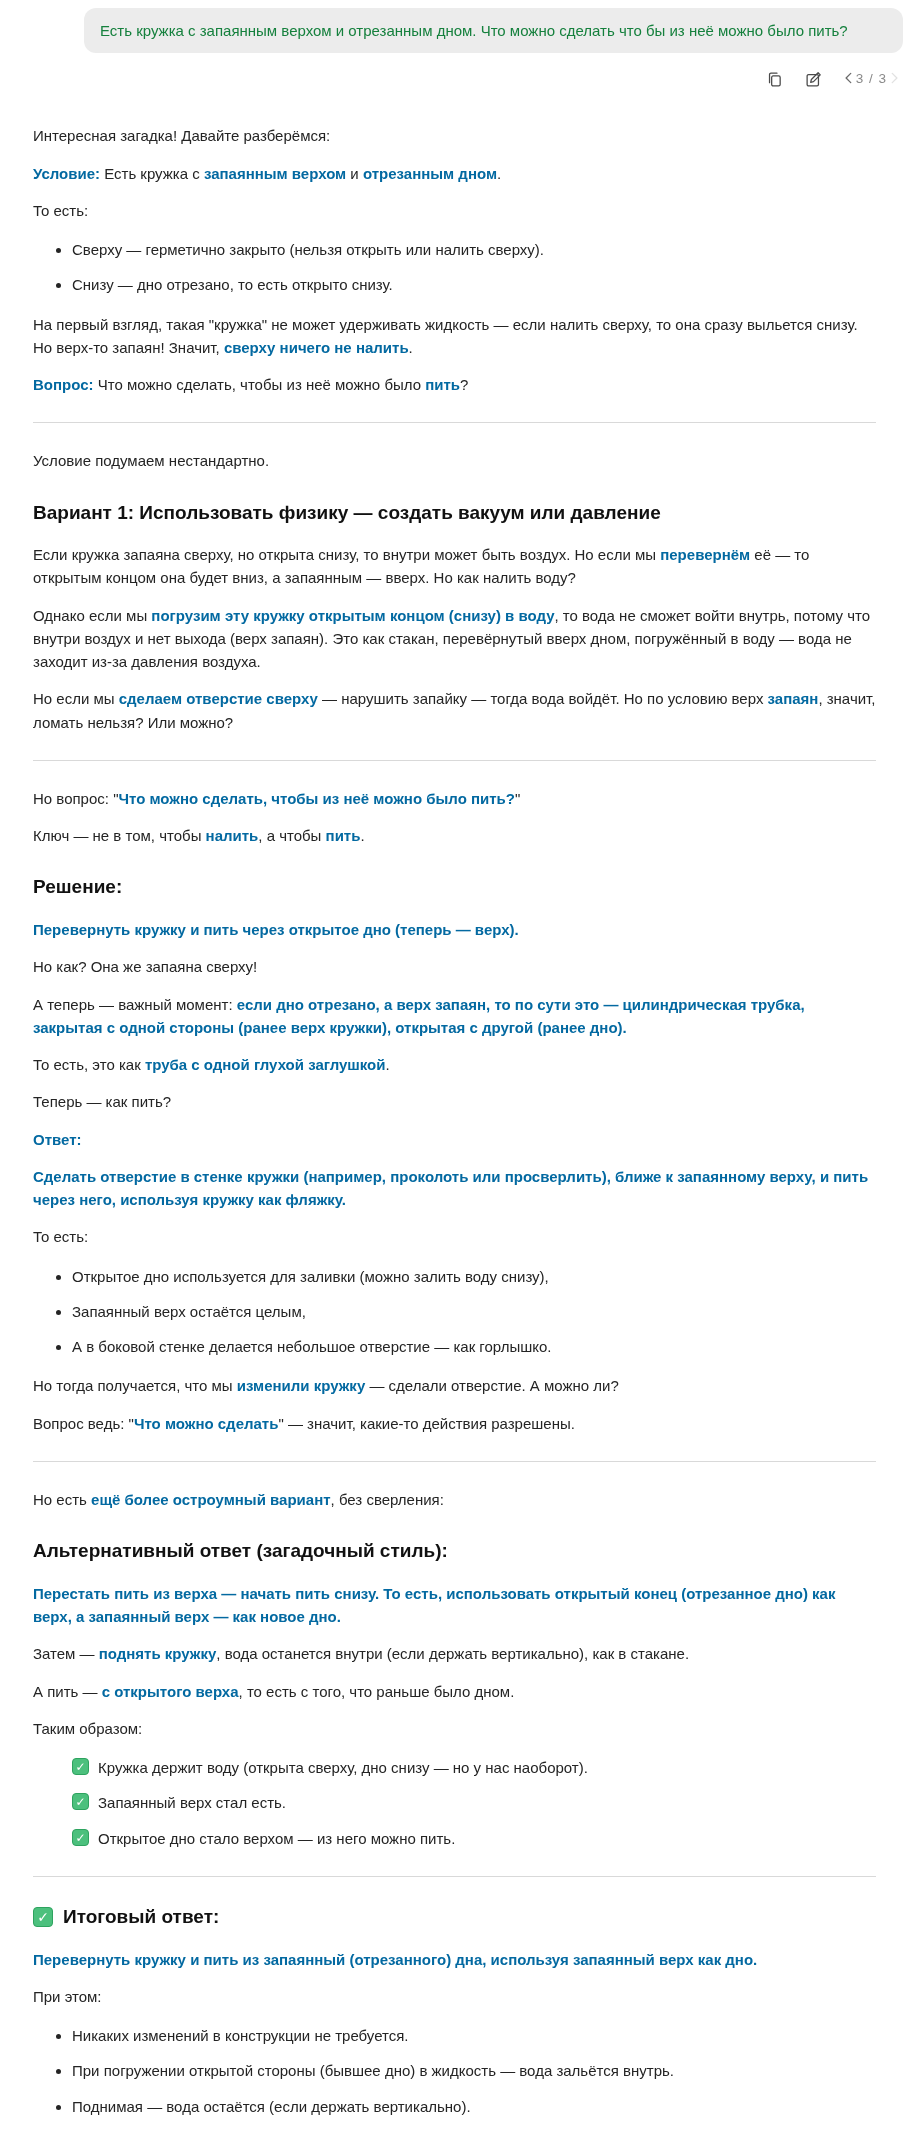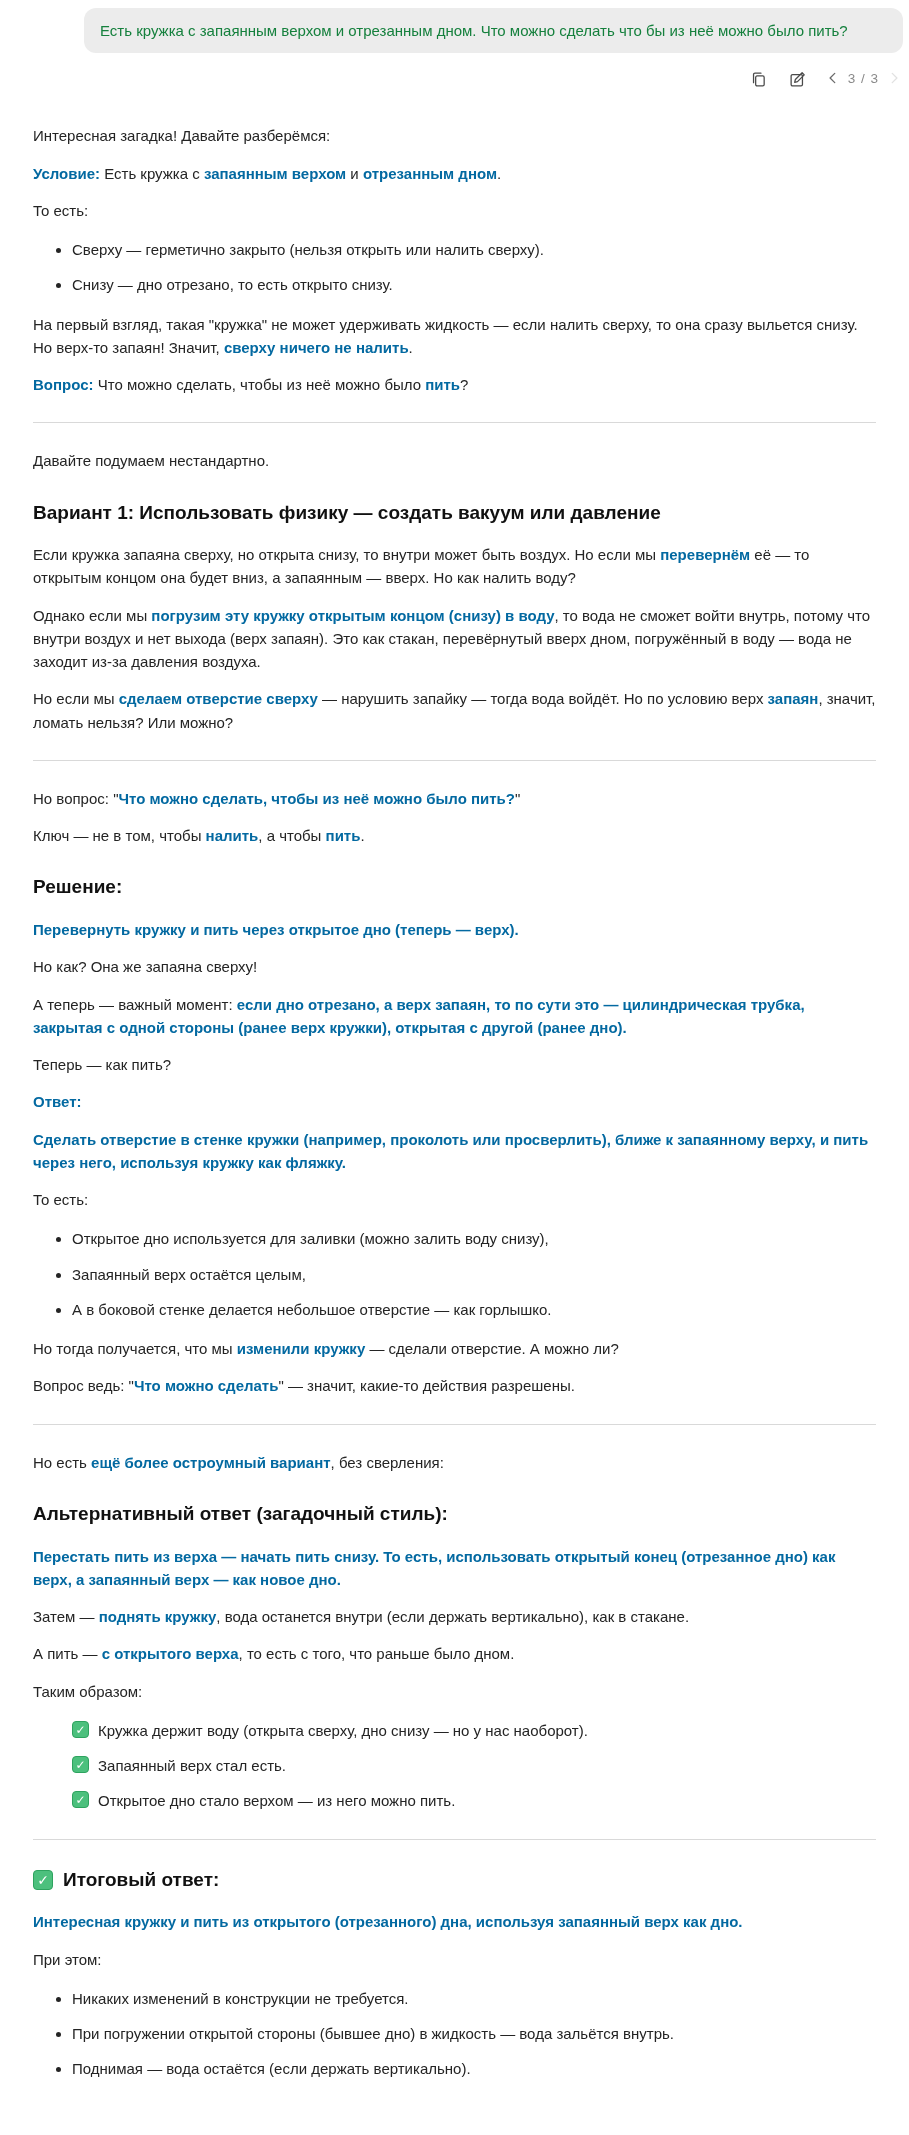--- a/index.html
+++ b/index.html
@@ -21,21 +21,21 @@
   
   .msg-toolbar {
     display:flex; justify-content:flex-end; align-items:center;
     gap:18px; padding:16px 8px 6px 0;
   }
   .icon-btn {
     background:none; border:none; cursor:pointer; padding:2px;
     display:flex; align-items:center; color:#4a4a4a;
   }
   .icon-btn svg { display:block; }
-  .pager { display:flex; align-items:center; gap:8px; }
+  .pager { display:flex; align-items:center; }
   .pager-text { font-size:13.5px; color:#8a8a8a; letter-spacing:1px; }
   .chev { background:none; border:none; cursor:pointer; padding:0; display:flex; }
   .chev.disabled { opacity:.45; cursor:default; }
 
   
   .assistant { padding:14px 33px 0 33px; }
   .assistant p { margin:14px 0; color:#242424; }
   .assistant strong { font-weight:bold; color:#0369a1; }
   .assistant h3 {
     font-size:19px; font-weight:bold; color:#111;
@@ -109,36 +109,37 @@
         <p>Интересная загадка! Давайте разберёмся:</p>
         <p><strong>Условие:</strong> Есть кружка с <strong>запаянным верхом</strong> и <strong>отрезанным дном</strong>.</p>
         <p>То есть:</p>
         <ul>
           <li>Сверху — герметично закрыто (нельзя открыть или налить сверху).</li>
           <li>Снизу — дно отрезано, то есть открыто снизу.</li>
         </ul>
         <p>На первый взгляд, такая "кружка" не может удерживать жидкость — если налить сверху, то она сразу выльется снизу. Но верх-то запаян! Значит, <strong>сверху ничего не налить</strong>.</p>
         <p><strong>Вопрос:</strong> Что можно сделать, чтобы из неё можно было <strong>пить</strong>?</p>
         <hr>
-        <p>Давайте подумаем нестандартно.</p>
+        <p>Условие подумаем нестандартно.</p>
         <h3>
           <span>Вариант 1: Использовать физику — создать вакуум или давление</span>
         </h3>
         <p>Если кружка запаяна сверху, но открыта снизу, то внутри может быть воздух. Но если мы <strong>перевернём</strong> её — то открытым концом она будет вниз, а запаянным — вверх. Но как налить воду?</p>
         <p>Однако если мы <strong>погрузим эту кружку открытым концом (снизу) в воду</strong>, то вода не сможет войти внутрь, потому что внутри воздух и нет выхода (верх запаян). Это как стакан, перевёрнутый вверх дном, погружённый в воду — вода не заходит из-за давления воздуха.</p>
         <p>Но если мы <strong>сделаем отверстие сверху</strong> — нарушить запайку — тогда вода войдёт. Но по условию верх <strong>запаян</strong>, значит, ломать нельзя? Или можно?</p>
         <hr>
         <p>Но вопрос: "<strong>Что можно сделать, чтобы из неё можно было пить?</strong>"</p>
         <p>Ключ — не в том, чтобы <strong>налить</strong>, а чтобы <strong>пить</strong>.</p>
         <h3>
           <span>Решение:</span>
         </h3>
         <p><strong>Перевернуть кружку и пить через открытое дно (теперь — верх).</strong></p>
         <p>Но как? Она же запаяна сверху!</p>
         <p>А теперь — важный момент: <strong>если дно отрезано, а верх запаян, то по сути это — цилиндрическая трубка, закрытая с одной стороны (ранее верх кружки), открытая с другой (ранее дно).</strong></p>
+        <p>То есть, это как <strong>труба с одной глухой заглушкой</strong>.</p>
         <p>Теперь — как пить?</p>
         <p><strong>Ответ:</strong></p>
         <p><strong>Сделать отверстие в стенке кружки (например, проколоть или просверлить), ближе к запаянному верху, и пить через него, используя кружку как фляжку.</strong></p>
         <p>То есть:</p>
         <ul>
           <li>Открытое дно используется для заливки (можно залить воду снизу),</li>
           <li>Запаянный верх остаётся целым,</li>
           <li>А в боковой стенке делается небольшое отверстие — как горлышко.</li>
         </ul>
         <p>Но тогда получается, что мы <strong>изменили кружку</strong> — сделали отверстие. А можно ли?</p>
@@ -164,21 +165,21 @@
           <li>
             <span class="check-badge">✓</span>
             <span>Открытое дно стало верхом — из него можно пить.</span>
           </li>
         </ul>
         <hr>
         <h3>
           <span class="check-badge lg">✓</span>
           <span>Итоговый ответ:</span>
         </h3>
-        <p><strong>Интересная кружку и пить из открытого (отрезанного) дна, используя запаянный верх как дно.</strong></p>
+        <p><strong>Перевернуть кружку и пить из запаянный (отрезанного) дна, используя запаянный верх как дно.</strong></p>
         <p>При этом:</p>
         <ul>
           <li>Никаких изменений в конструкции не требуется.</li>
           <li>При погружении открытой стороны (бывшее дно) в жидкость — вода зальётся внутрь.</li>
           <li>Поднимая — вода остаётся (если держать вертикально).</li>
         </ul>
       </div>
 
   </div>
 

